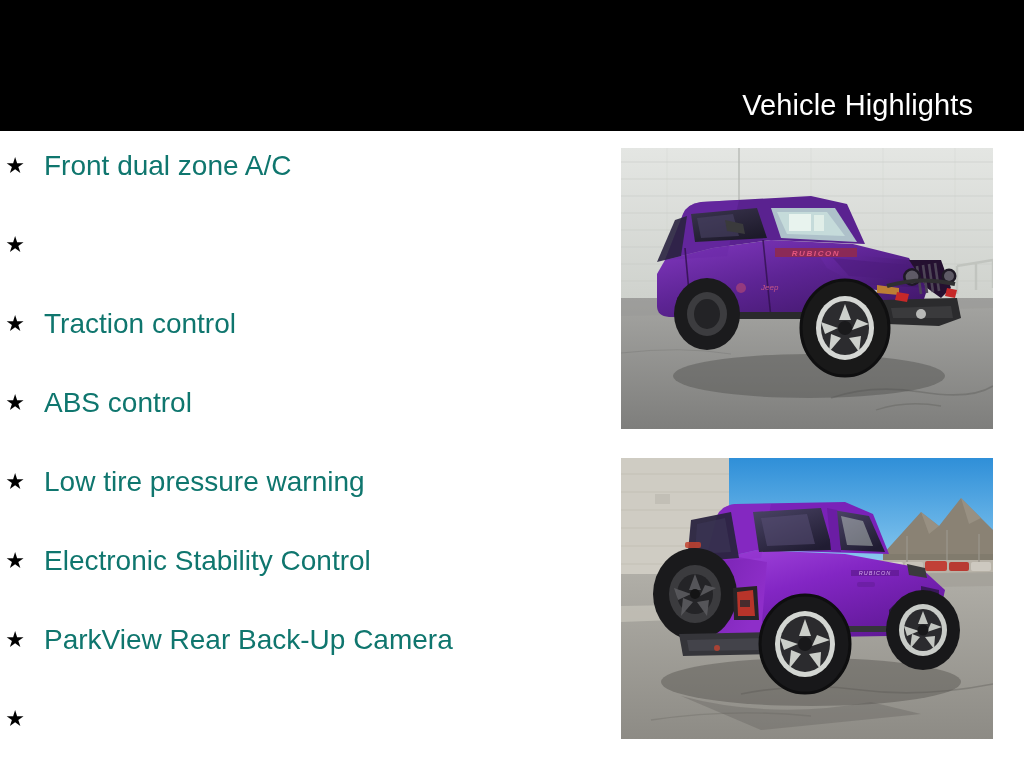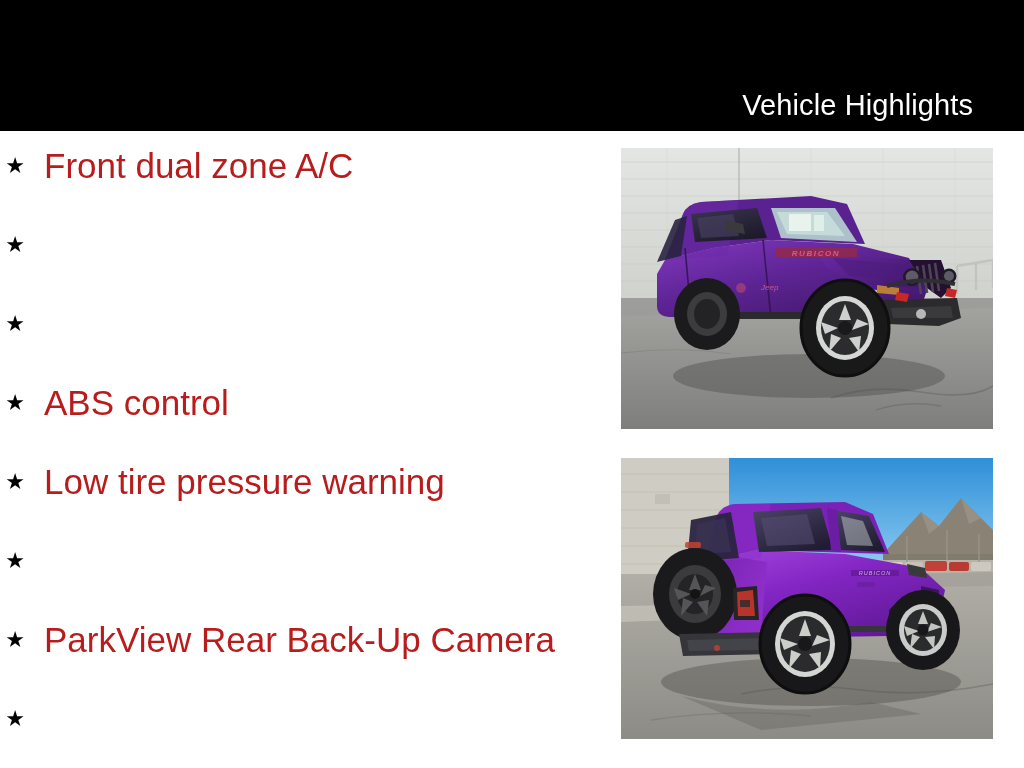--- a/index.html
+++ b/index.html
@@ -68,23 +68,23 @@
   .bullet-star {
     width: 30px;
     min-width: 30px;
     text-align: center;
     font-size: 22px;
     line-height: 30px;
     color: #000000;
     user-select: none;
   }
   .feature-text {
-    font-size: 35px;
+    font-size: 28px;
     line-height: 30px;
-    color: #b91c1c;
+    color: #0f766e;
     white-space: nowrap;
     padding-left: 14px;
   }
 
   
   .photo {
     position: absolute;
     left: 621px;
     width: 372px;
     overflow: hidden;
@@ -110,34 +110,36 @@
       <span class="bullet-star">★</span>
       <span class="feature-text">Front dual zone A/C</span>
     </li>
 
     <li class="feature-item">
       <span class="bullet-star">★</span>
     </li>
 
     <li class="feature-item">
       <span class="bullet-star">★</span>
+      <span class="feature-text">Traction control</span>
     </li>
 
     <li class="feature-item">
       <span class="bullet-star">★</span>
       <span class="feature-text">ABS control</span>
     </li>
 
     <li class="feature-item">
       <span class="bullet-star">★</span>
       <span class="feature-text">Low tire pressure warning</span>
     </li>
 
     <li class="feature-item">
       <span class="bullet-star">★</span>
+      <span class="feature-text">Electronic Stability Control</span>
     </li>
 
     <li class="feature-item">
       <span class="bullet-star">★</span>
       <span class="feature-text">ParkView Rear Back-Up Camera</span>
     </li>
 
     <li class="feature-item">
       <span class="bullet-star">★</span>
     </li>

